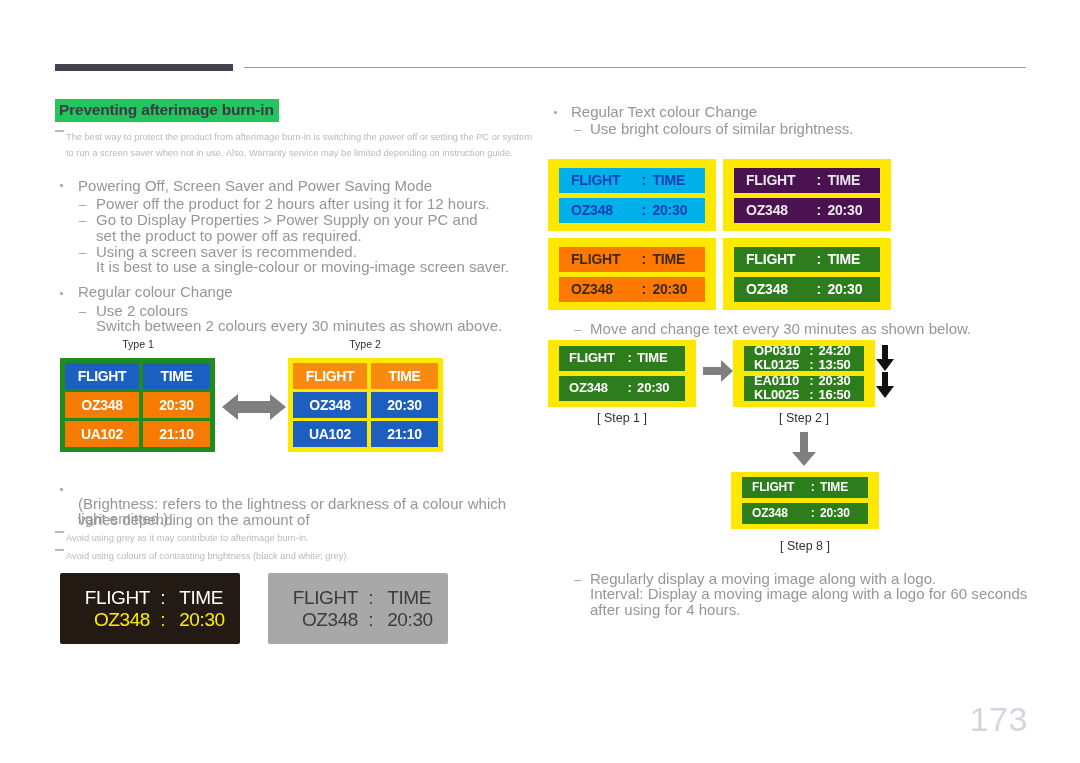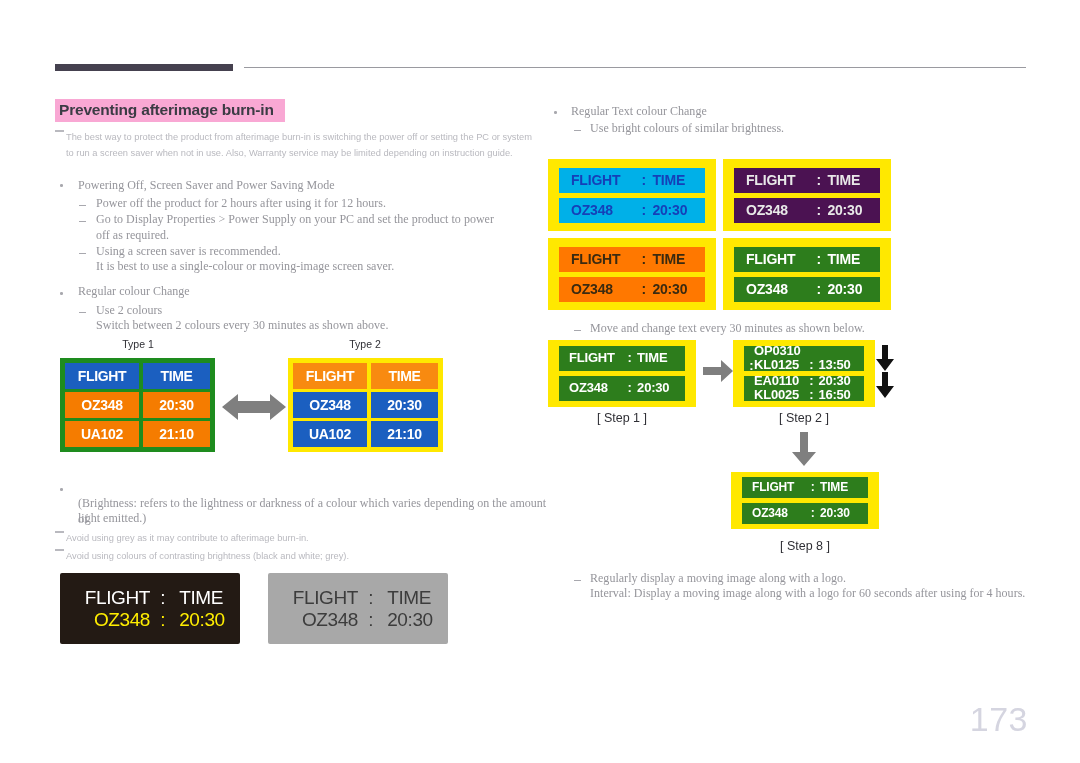--- a/index.html
+++ b/index.html
@@ -34,34 +34,33 @@
     background: #9a9aa0;
   }
 
   
   .title {
     position: absolute;
     left: 55px; top: 99px;
     font-size: 15.5px;
     font-weight: bold;
     color: #3b3b44;
-    background: #f9a8d4;
-    padding: 2px 11px 3px 4px;
+    background: #22c55e;
+    padding: 2px 5px 3px 4px;
     letter-spacing: -0.2px;
     white-space: nowrap;
   }
 
   
   .txt {
     position: absolute;
-    font-size: 12px;
+    font-size: 15px;
     line-height: 15.6px;
     color: #95959b;
     letter-spacing: 0.02px;
-    font-family: Liberation Serif, serif;
   }
   .note-dash {
     position: absolute;
     font-size: 9.3px;
     line-height: 15.6px;
     color: #b9b9bf;
   }
   .dash-mark {
     position: absolute;
     left: 0; top: 0;
@@ -406,21 +405,21 @@
   <div class="step-cap" style="left:548px; top:411px; width:148px;">[ Step 1 ]</div>
 
   <div class="arrow-r" style="left:703px; top:360px;">
     <svg width="30" height="22" viewBox="0 0 30 22">
       <polygon points="0,7 18,7 18,0 30,11 18,22 18,15 0,15" fill="#7f7f7f"></polygon>
     </svg>
   </div>
 
   <div class="scroll-panel" style="left:733px; top:340px; width:142px; height:67px; background:#ffe800;">
     <div class="bar" style="background:#2d7d1c;">
-      <div class="ln" style="top:-3px;color:#ffffff;flex-direction:column;">
+      <div class="ln" style="top:-3px;color:#ffffff;">
         <span class="f">OP0310</span>
         <span class="c">:</span>
         <span class="t">24:20</span>
       </div>
       <div class="ln" style="top:11px;color:#ffffff;">
         <span class="f">KL0125</span>
         <span class="c">:</span>
         <span class="t">13:50</span>
       </div>
     </div>

